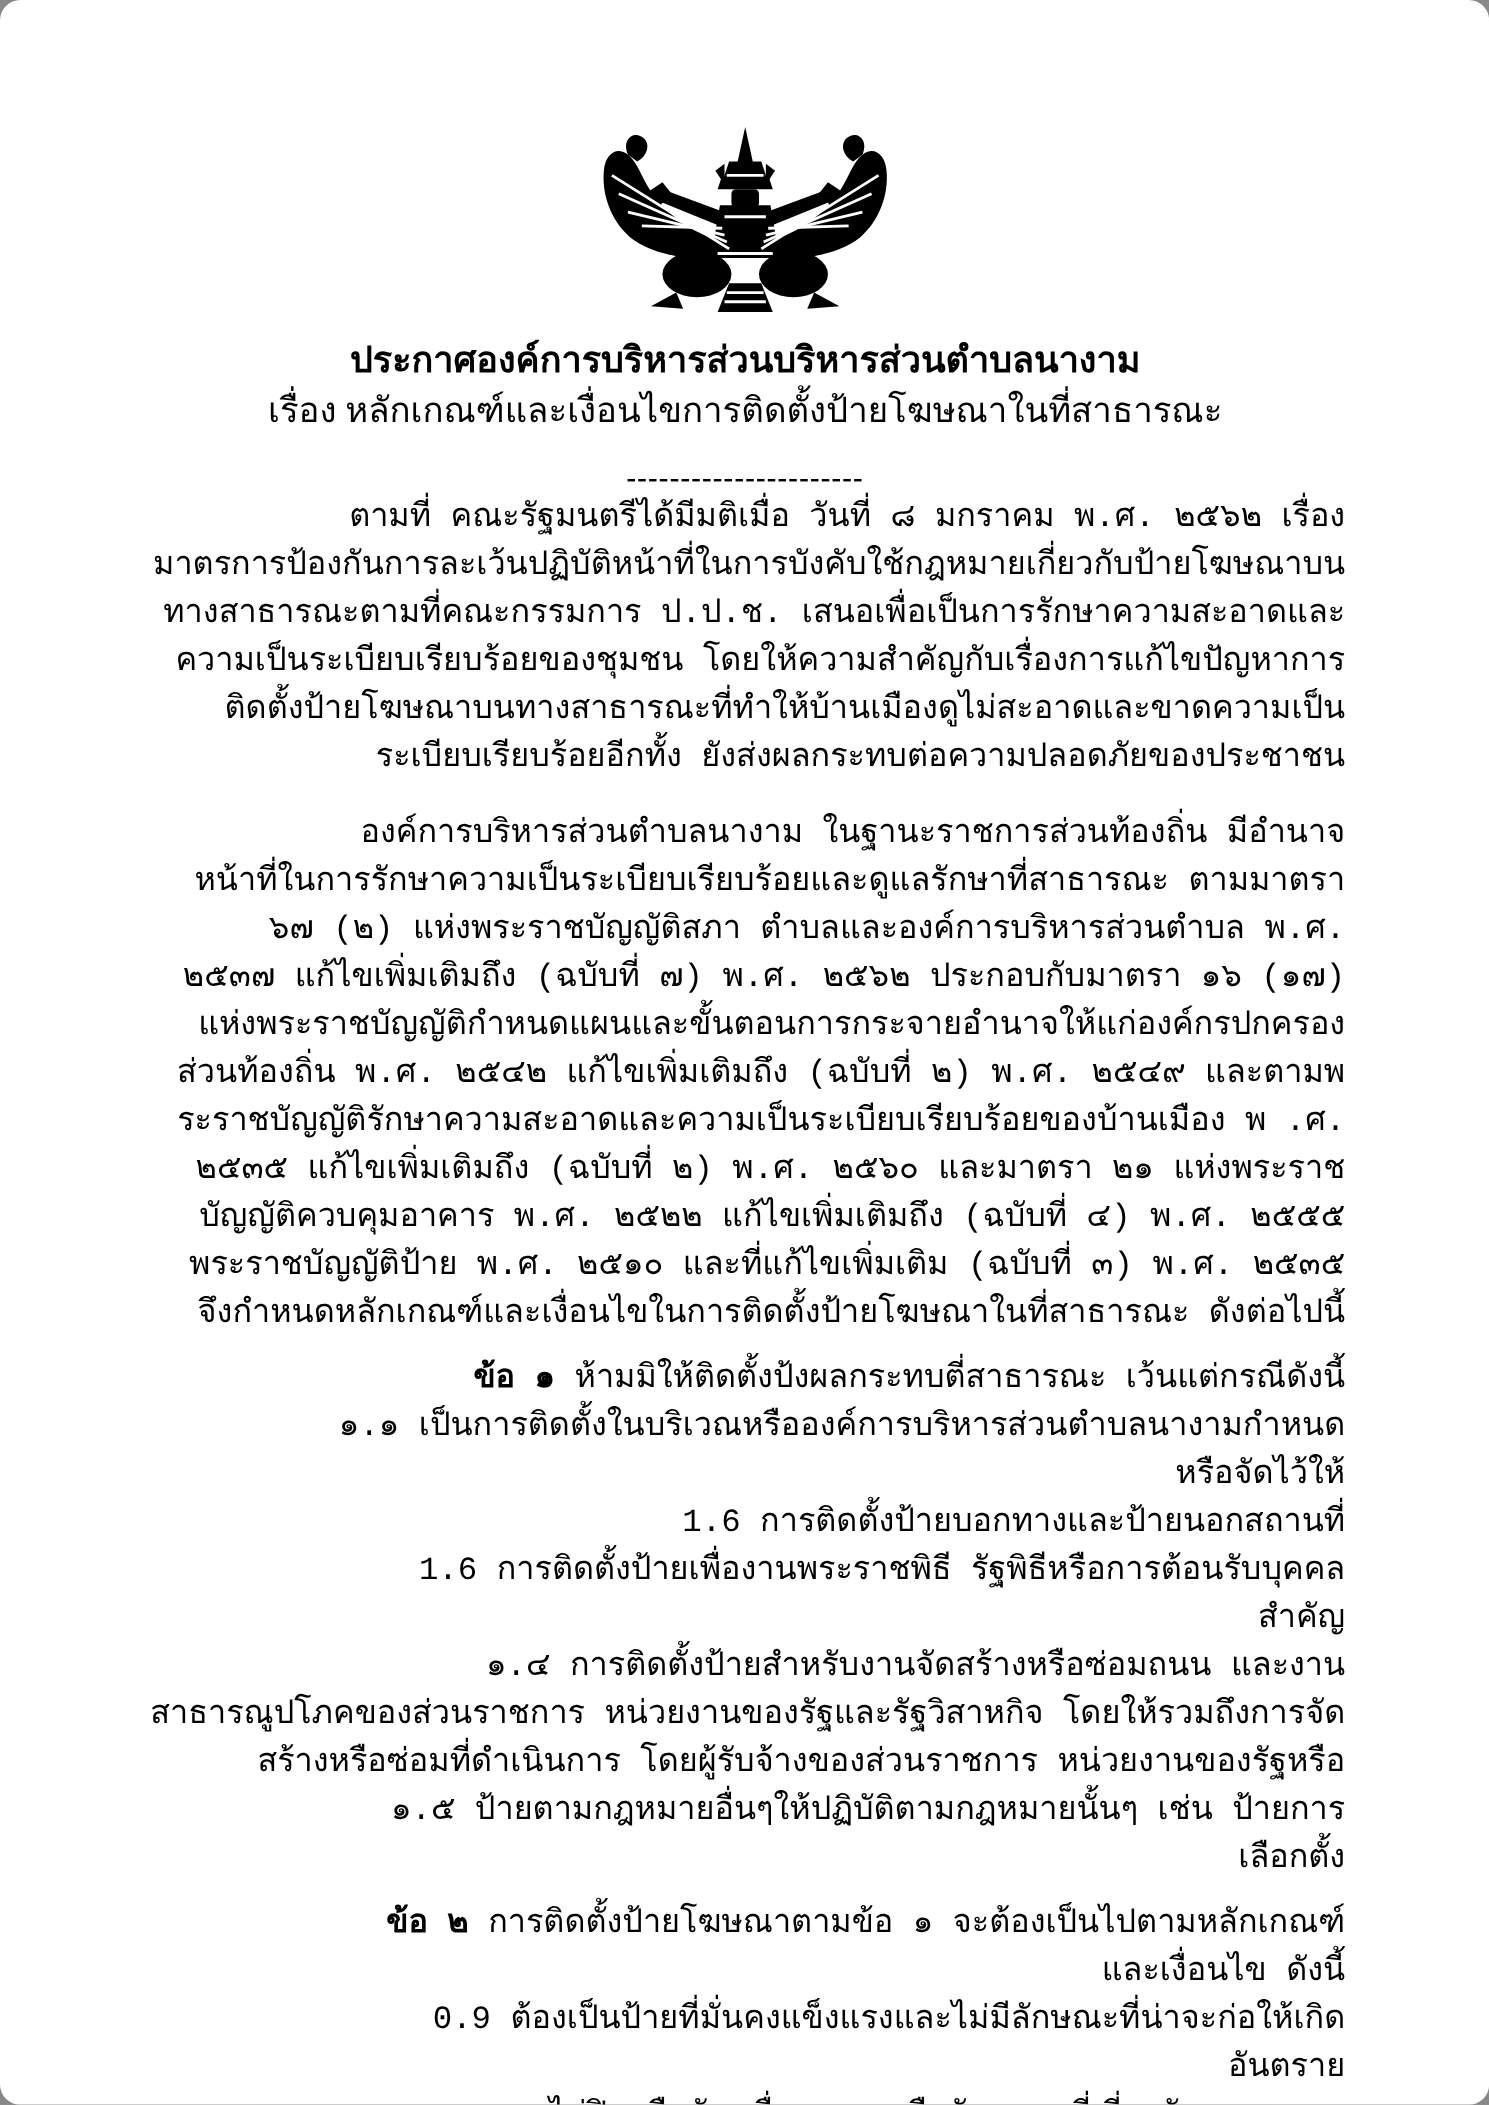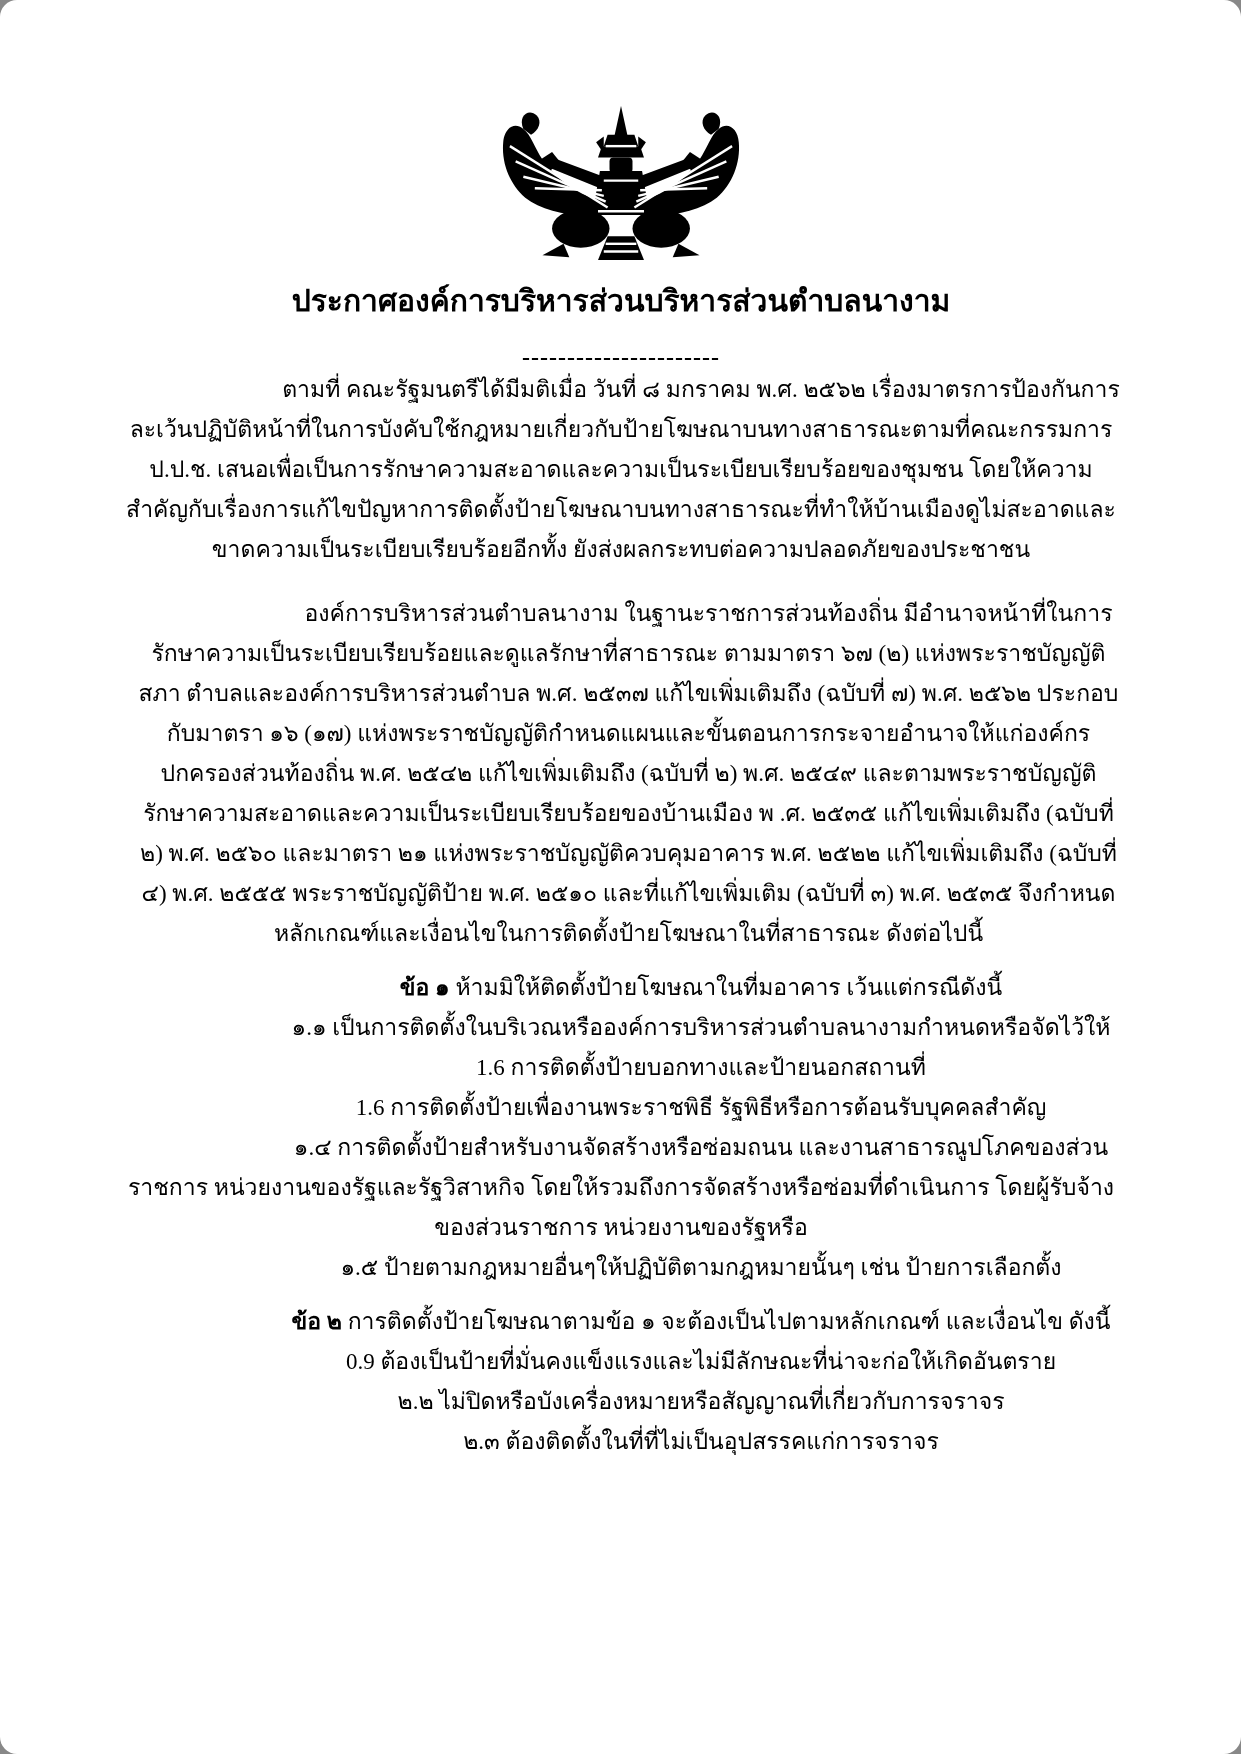--- a/index.html
+++ b/index.html
@@ -33,25 +33,26 @@
   }
   .doc-divider {
     text-align: center;
     font-weight: bold;
     font-size: 24px;
     line-height: 26px;
     margin-top: 22px;
     letter-spacing: 1px;
   }
   .para {
-    font-size: 23px;
+    font-size: 27px;
     line-height: 40px;
     text-indent: 160px;
     margin: 0;
-    text-align: center;
+    text-align: right;
+    font-family: Liberation Mono, monospace;
   }
   .gap-lg { margin-top: 24px; margin-left: 15px; }
   .gap-sm { margin-top: 14px; }
   .clause-label { font-weight: bold; }
 </style>
 </head>
 <body>
 
 <div class="page">
 
@@ -91,27 +92,28 @@
         <path d="M112 80 H148"></path>
         <path d="M106 112 H154"></path>
         <path d="M114 44 H146"></path>
         <path d="M114 146 H146"></path>
         <path d="M112 154 H148"></path>
       </g>
     </svg>
   </div>
 
   <div class="doc-title">ประกาศองค์การบริหารส่วนบริหารส่วนตำบลนางาม</div>
+  <div class="doc-subject">เรื่อง หลักเกณฑ์และเงื่อนไขการติดตั้งป้ายโฆษณาในที่สาธารณะ</div>
   <div class="doc-divider">----------------------</div>
 
   <p class="para">ตามที่ คณะรัฐมนตรีได้มีมติเมื่อ วันที่ ๘ มกราคม พ.ศ. ๒๕๖๒ เรื่องมาตรการป้องกันการละเว้นปฏิบัติหน้าที่ในการบังคับใช้กฎหมายเกี่ยวกับป้ายโฆษณาบนทางสาธารณะตามที่คณะกรรมการ ป.ป.ช. เสนอเพื่อเป็นการรักษาความสะอาดและความเป็นระเบียบเรียบร้อยของชุมชน โดยให้ความสำคัญกับเรื่องการแก้ไขปัญหาการติดตั้งป้ายโฆษณาบนทางสาธารณะที่ทำให้บ้านเมืองดูไม่สะอาดและขาดความเป็นระเบียบเรียบร้อยอีกทั้ง ยังส่งผลกระทบต่อความปลอดภัยของประชาชน</p>
 
   <p class="para gap-lg">องค์การบริหารส่วนตำบลนางาม ในฐานะราชการส่วนท้องถิ่น มีอำนาจหน้าที่ในการรักษาความเป็นระเบียบเรียบร้อยและดูแลรักษาที่สาธารณะ ตามมาตรา ๖๗ (๒) แห่งพระราชบัญญัติสภา ตำบลและองค์การบริหารส่วนตำบล พ.ศ. ๒๕๓๗  แก้ไขเพิ่มเติมถึง (ฉบับที่ ๗) พ.ศ. ๒๕๖๒  ประกอบกับมาตรา ๑๖ (๑๗) แห่งพระราชบัญญัติกำหนดแผนและขั้นตอนการกระจายอำนาจให้แก่องค์กรปกครองส่วนท้องถิ่น พ.ศ. ๒๕๔๒ แก้ไขเพิ่มเติมถึง  (ฉบับที่ ๒) พ.ศ. ๒๕๔๙  และตามพระราชบัญญัติรักษาความสะอาดและความเป็นระเบียบเรียบร้อยของบ้านเมือง พ .ศ. ๒๕๓๕ แก้ไขเพิ่มเติมถึง  (ฉบับที่ ๒) พ.ศ. ๒๕๖๐  และมาตรา ๒๑ แห่งพระราชบัญญัติควบคุมอาคาร พ.ศ. ๒๕๒๒    แก้ไขเพิ่มเติมถึง  (ฉบับที่ ๔) พ.ศ. ๒๕๕๕ พระราชบัญญัติป้าย พ.ศ. ๒๕๑๐ และที่แก้ไขเพิ่มเติม (ฉบับที่ ๓) พ.ศ. ๒๕๓๕   จึงกำหนดหลักเกณฑ์และเงื่อนไขในการติดตั้งป้ายโฆษณาในที่สาธารณะ ดังต่อไปนี้</p>
 
-  <p class="para gap-sm"><span class="clause-label">ข้อ ๑</span><span> ห้ามมิให้ติดตั้งป้ายโฆษณาในที่มอาคาร เว้นแต่กรณีดังนี้</span></p>
+  <p class="para gap-sm"><span class="clause-label">ข้อ ๑</span><span> ห้ามมิให้ติดตั้งป้งผลกระทบตี่สาธารณะ เว้นแต่กรณีดังนี้</span></p>
 
   <p class="para">๑.๑ เป็นการติดตั้งในบริเวณหรือองค์การบริหารส่วนตำบลนางามกำหนดหรือจัดไว้ให้</p>
   <p class="para">1.6 การติดตั้งป้ายบอกทางและป้ายนอกสถานที่</p>
   <p class="para">1.6 การติดตั้งป้ายเพื่องานพระราชพิธี รัฐพิธีหรือการต้อนรับบุคคลสำคัญ</p>
   <p class="para">๑.๔ การติดตั้งป้ายสำหรับงานจัดสร้างหรือซ่อมถนน และงานสาธารณูปโภคของส่วนราชการ หน่วยงานของรัฐและรัฐวิสาหกิจ โดยให้รวมถึงการจัดสร้างหรือซ่อมที่ดำเนินการ โดยผู้รับจ้างของส่วนราชการ หน่วยงานของรัฐหรือ</p>
   <p class="para">๑.๕ ป้ายตามกฎหมายอื่นๆให้ปฏิบัติตามกฎหมายนั้นๆ เช่น ป้ายการเลือกตั้ง</p>
 
   <p class="para gap-sm"><span class="clause-label">ข้อ ๒</span><span> การติดตั้งป้ายโฆษณาตามข้อ ๑ จะต้องเป็นไปตามหลักเกณฑ์ และเงื่อนไข ดังนี้</span></p>
 
   <p class="para">0.9 ต้องเป็นป้ายที่มั่นคงแข็งแรงและไม่มีลักษณะที่น่าจะก่อให้เกิดอันตราย</p>

